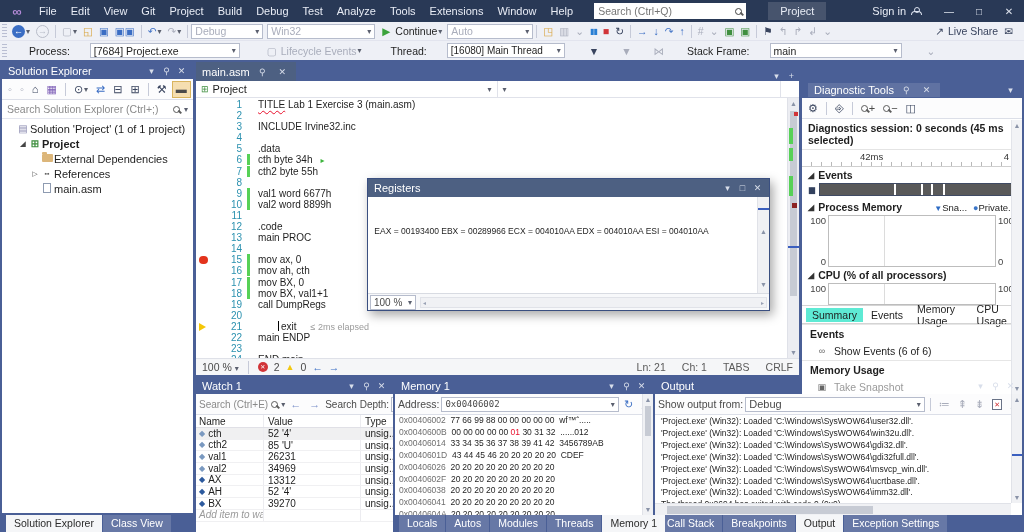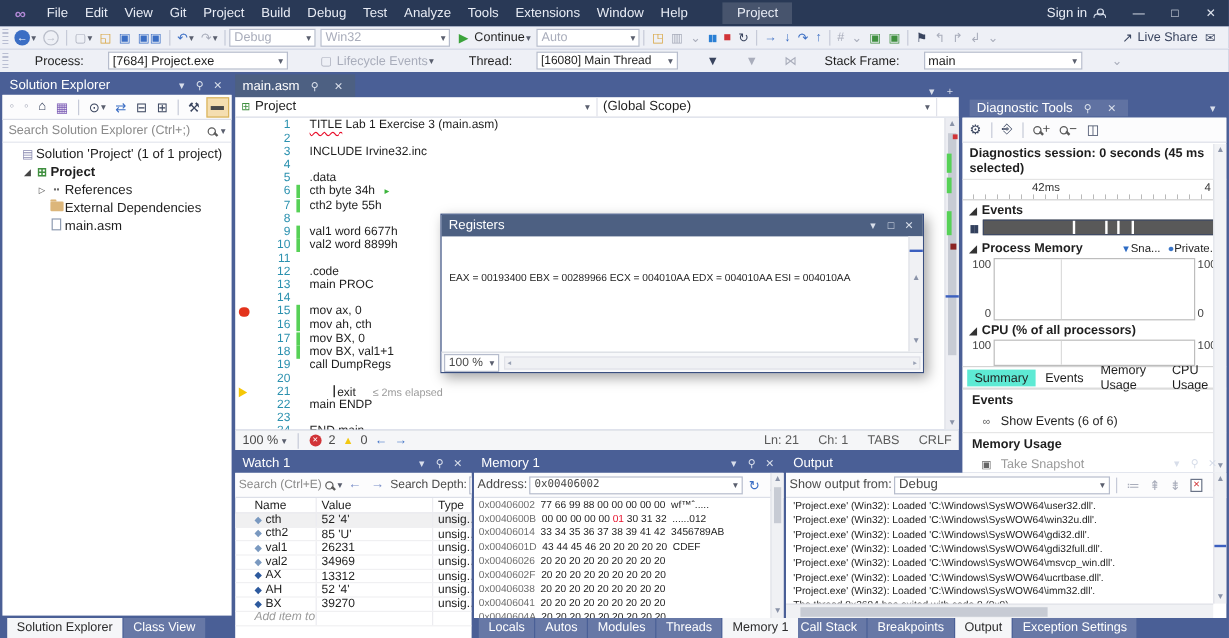--- a/index.html
+++ b/index.html
@@ -127,21 +127,21 @@
   .dlrow{display:flex;align-items:center;gap:6px;padding:3px 8px 3px 14px;}
   .dlrow .ic{width:12px;text-align:center;color:#666;font-size:9px;}
   .dgrey{color:#9a9a9a;}
   #dscroll{position:absolute;right:0;top:22px;bottom:0;width:11px;background:#f2f3f6;border-left:1px solid #e2e4ea;font-size:7px;color:#8a93a8;text-align:center;}
   
   #watch{left:196px;top:317px;width:197px;height:155px;}
   #wsearch{display:flex;align-items:center;gap:3px;font-size:10px;color:#8a8a8a;flex:1;}
   #wgrid{flex:1;font-size:10px;color:#1e1e1e;position:relative;}
   .wrow{display:flex;height:11.7px;line-height:11.7px;border-bottom:1px solid #f0f0f2;white-space:nowrap;}
   .wrow.hdr{color:#1e1e1e;border-bottom:1px solid #e0e0e6;height:13px;line-height:13px;}
-  .wc1{width:68px;padding-left:16px;display:flex;align-items:center;gap:3px;overflow:hidden;border-right:1px solid #ececf0;}
+  .wc1{width:68px;padding-left:3px;display:flex;align-items:center;gap:3px;overflow:hidden;border-right:1px solid #ececf0;}
   .wc2{width:97px;padding-left:4px;overflow:hidden;border-right:1px solid #ececf0;}
   .wc3{flex:1;padding-left:4px;overflow:hidden;}
   .wico.var{color:#7a99c0;font-size:8px;} .wico.reg{color:#2d5a9e;font-size:8px;}
   .wadd{font-style:italic;color:#9a9a9a;}
   .wrow.hl{background:#f0f0f1;}
   
   #memory{left:395px;top:317px;width:258px;height:155px;}
   #memrows{flex:1;font-size:8.5px;line-height:11.7px;white-space:pre;position:relative;color:#1e1e1e;overflow:hidden;padding-left:4px;}
   .maddr{color:#6e6e6e;} .mred{color:var(--accentred);}
   #memscroll{position:absolute;right:0;top:0;bottom:0;width:11px;background:#f0f1f4;border-left:1px solid #e0e2e8;font-size:7px;color:#8a93a8;text-align:center;}
@@ -170,20 +170,24 @@
         <li>Project</li>
         <li>Build</li>
         <li>Debug</li>
         <li>Test</li>
         <li>Analyze</li>
         <li>Tools</li>
         <li>Extensions</li>
         <li>Window</li>
         <li>Help</li>
       </ul>
+    <div id="searchbox">
+      <span class="ph">Search (Ctrl+Q)</span>
+      <span class="mag" style="border-color:#444;"></span>
+    </div>
     <span id="wintitle">Project</span>
     <div id="titleright">
       <span id="signin">
         <span>Sign in</span>
           <span class="person"></span>
       </span>
       <span class="winbtn">—</span>
       <span class="winbtn">□</span>
       <span class="winbtn">✕</span>
     </div>
@@ -313,28 +317,28 @@
        <span class="exp"></span>
               <span class="ticon" style="color:#8a8ab0;">▤</span>
               <span>Solution 'Project' (1 of 1 project)</span>
             </div>
             <div class="trow" style="padding-left:16px;font-weight:bold;">
        <span class="exp">◢</span>
               <span class="ticon" style="color:#3f8f3f;">⊞</span>
               <span>Project</span>
             </div>
             <div class="trow" style="padding-left:28px;">
+       <span class="exp"></span>
+              <span class="ticon"><span class="fold"></span></span>
+              <span>External Dependencies</span>
+            </div>
+            <div class="trow" style="padding-left:28px;">
        <span class="exp">▷</span>
               <span class="ticon" style="color:#666;font-size:7px;">▪▪</span>
               <span>References</span>
-            </div>
-            <div class="trow" style="padding-left:28px;">
-       <span class="exp"></span>
-              <span class="ticon"><span class="fold"></span></span>
-              <span>External Dependencies</span>
             </div>
             <div class="trow" style="padding-left:28px;">
        <span class="exp"></span>
               <span class="ticon"><span class="fico"></span></span>
               <span>main.asm</span>
             </div>
           </div>
       </div>
     </div>
     <div class="btabs" id="setabs">
@@ -353,21 +357,20 @@
         <span class="pticon">▾</span>
         <span class="pticon">+</span>
       </div>
       <div id="crumbs">
         <div class="crumb" style="width:50%;">
           <span style="color:#3f8f3f;font-size:9px;">⊞</span>
           <span style="flex:1;">Project</span>
             <span class="dd">▾</span>
         </div>
         <div class="crumb" style="width:47%;">
-          <span style="flex:1;">(Global Scope)</span>
             <span class="dd">▾</span>
         </div>
       </div>
       <div id="codewrap">
         <div id="codelines">
             <div class="cl">
        <span class="ln">1</span>
 
        <span class="ct" style="padding-left:0px"><span class="sq">TITLE</span> Lab 1 Exercise 3  (main.asm)</span>
             </div>

